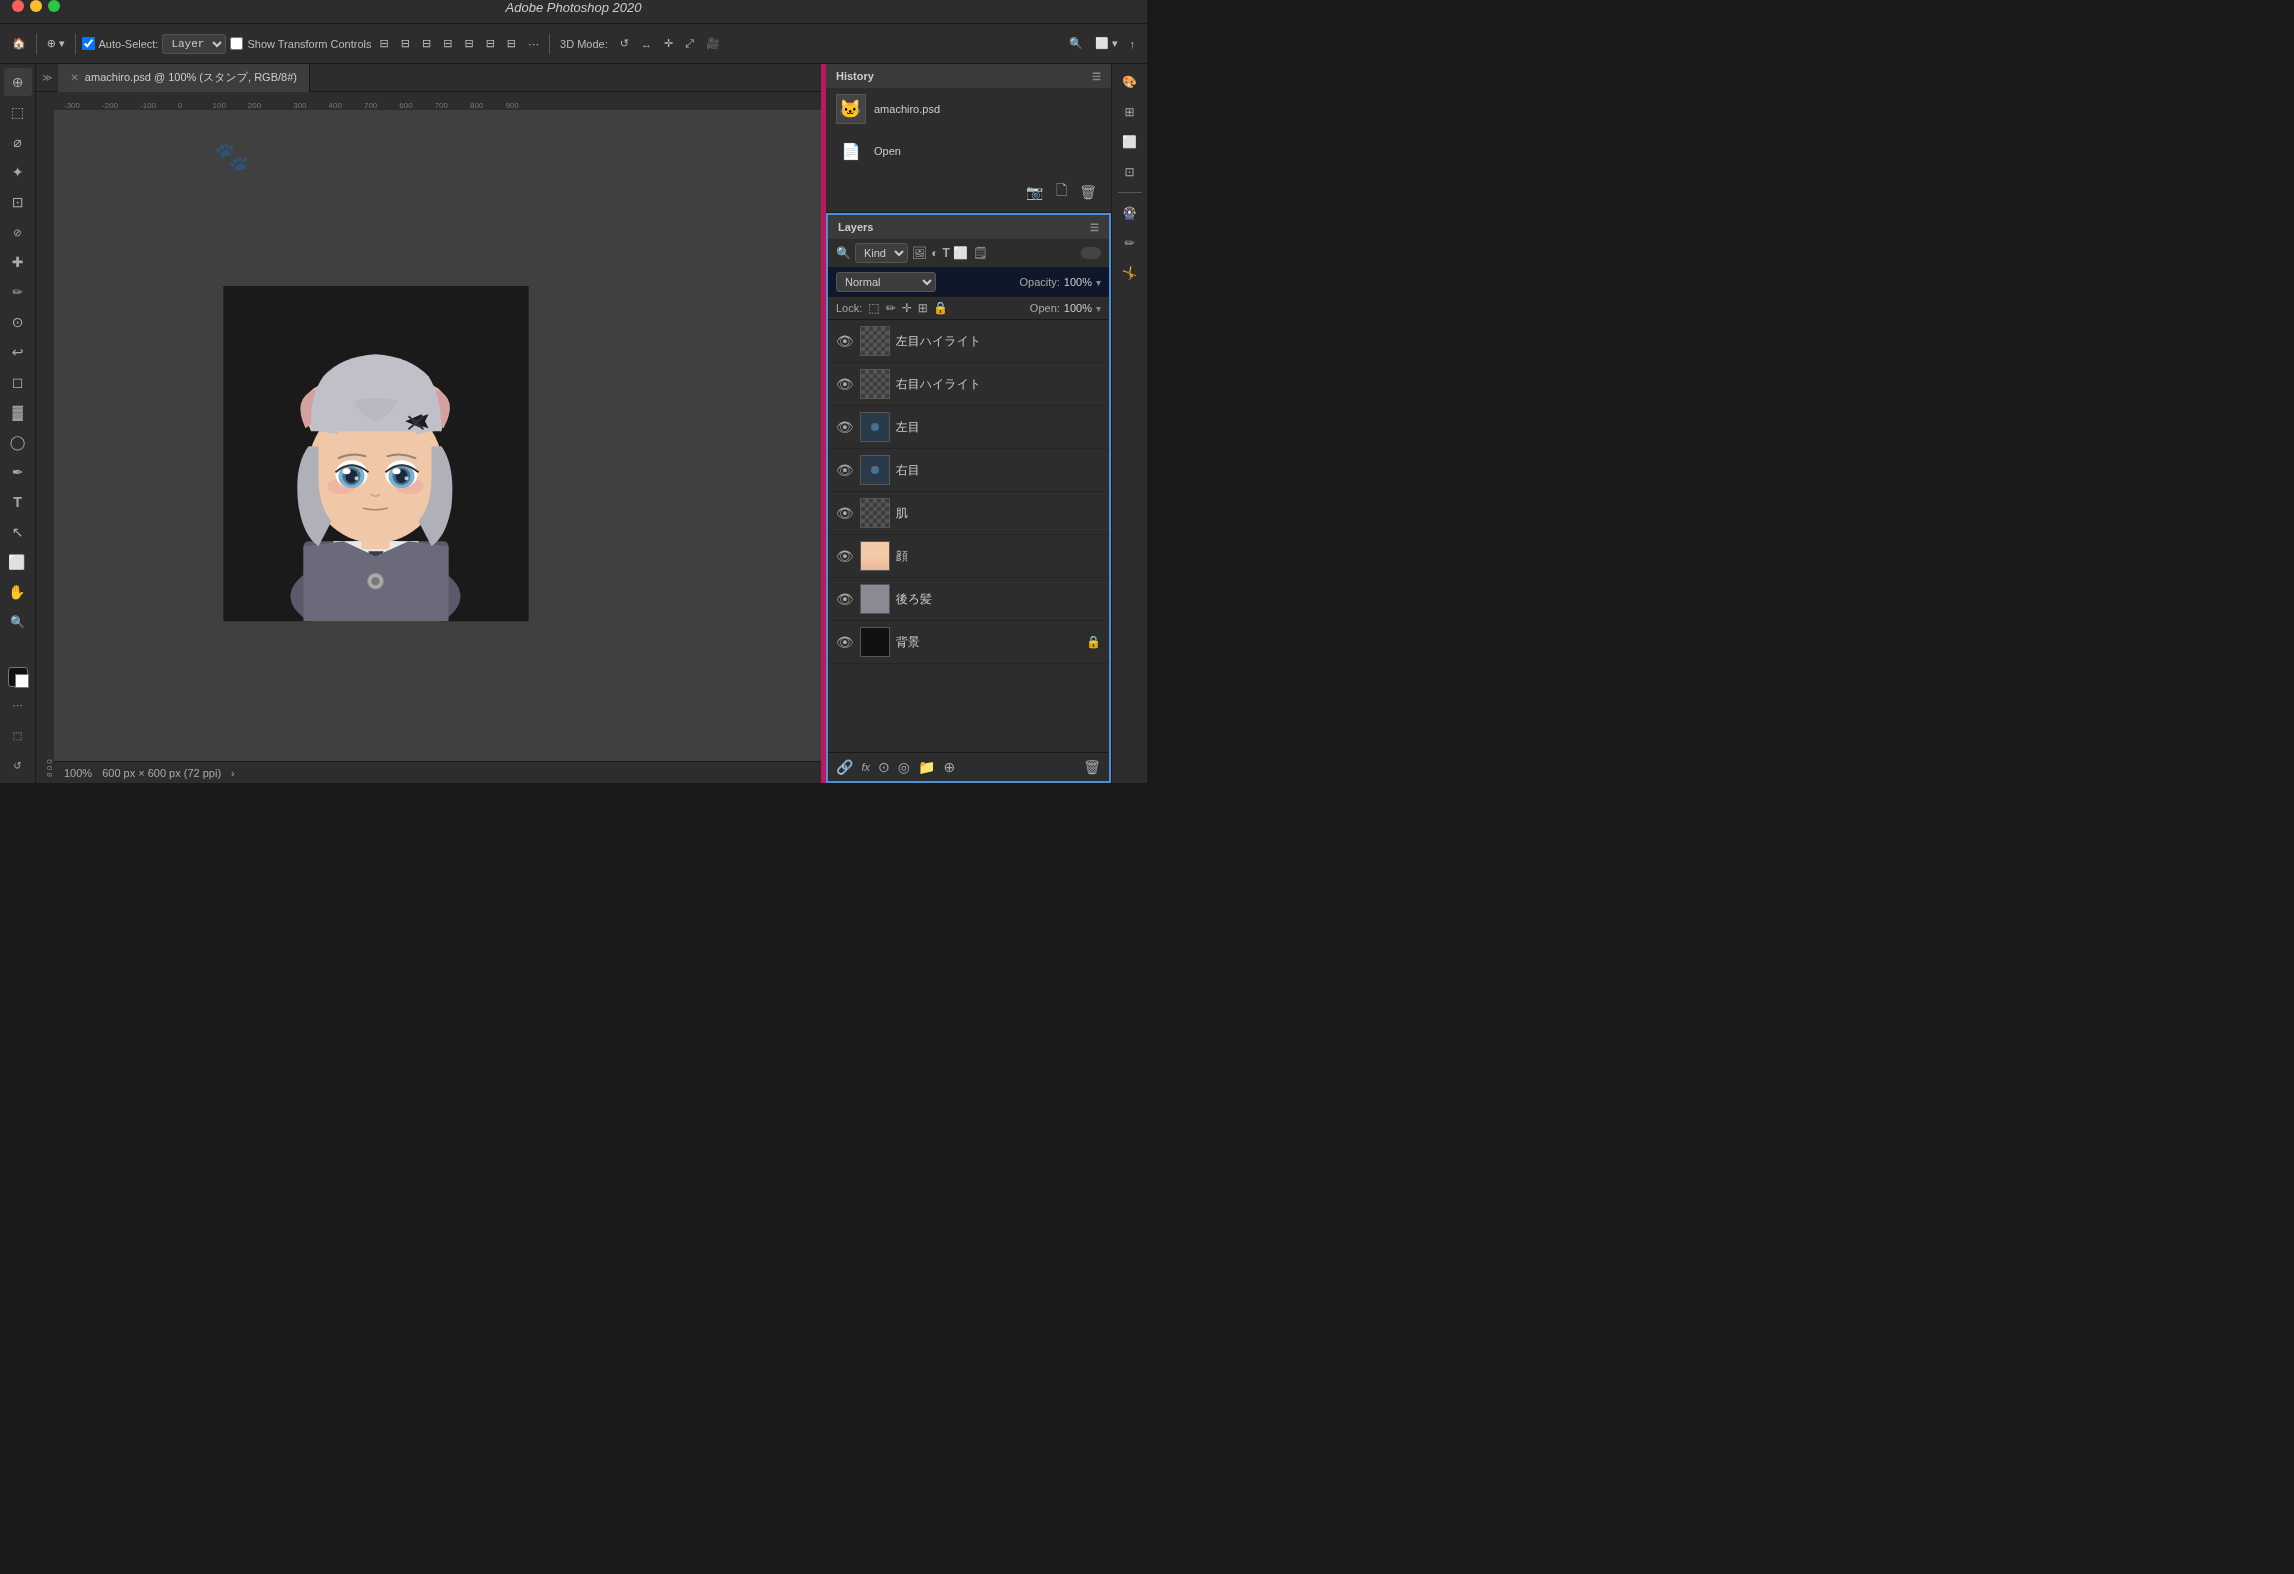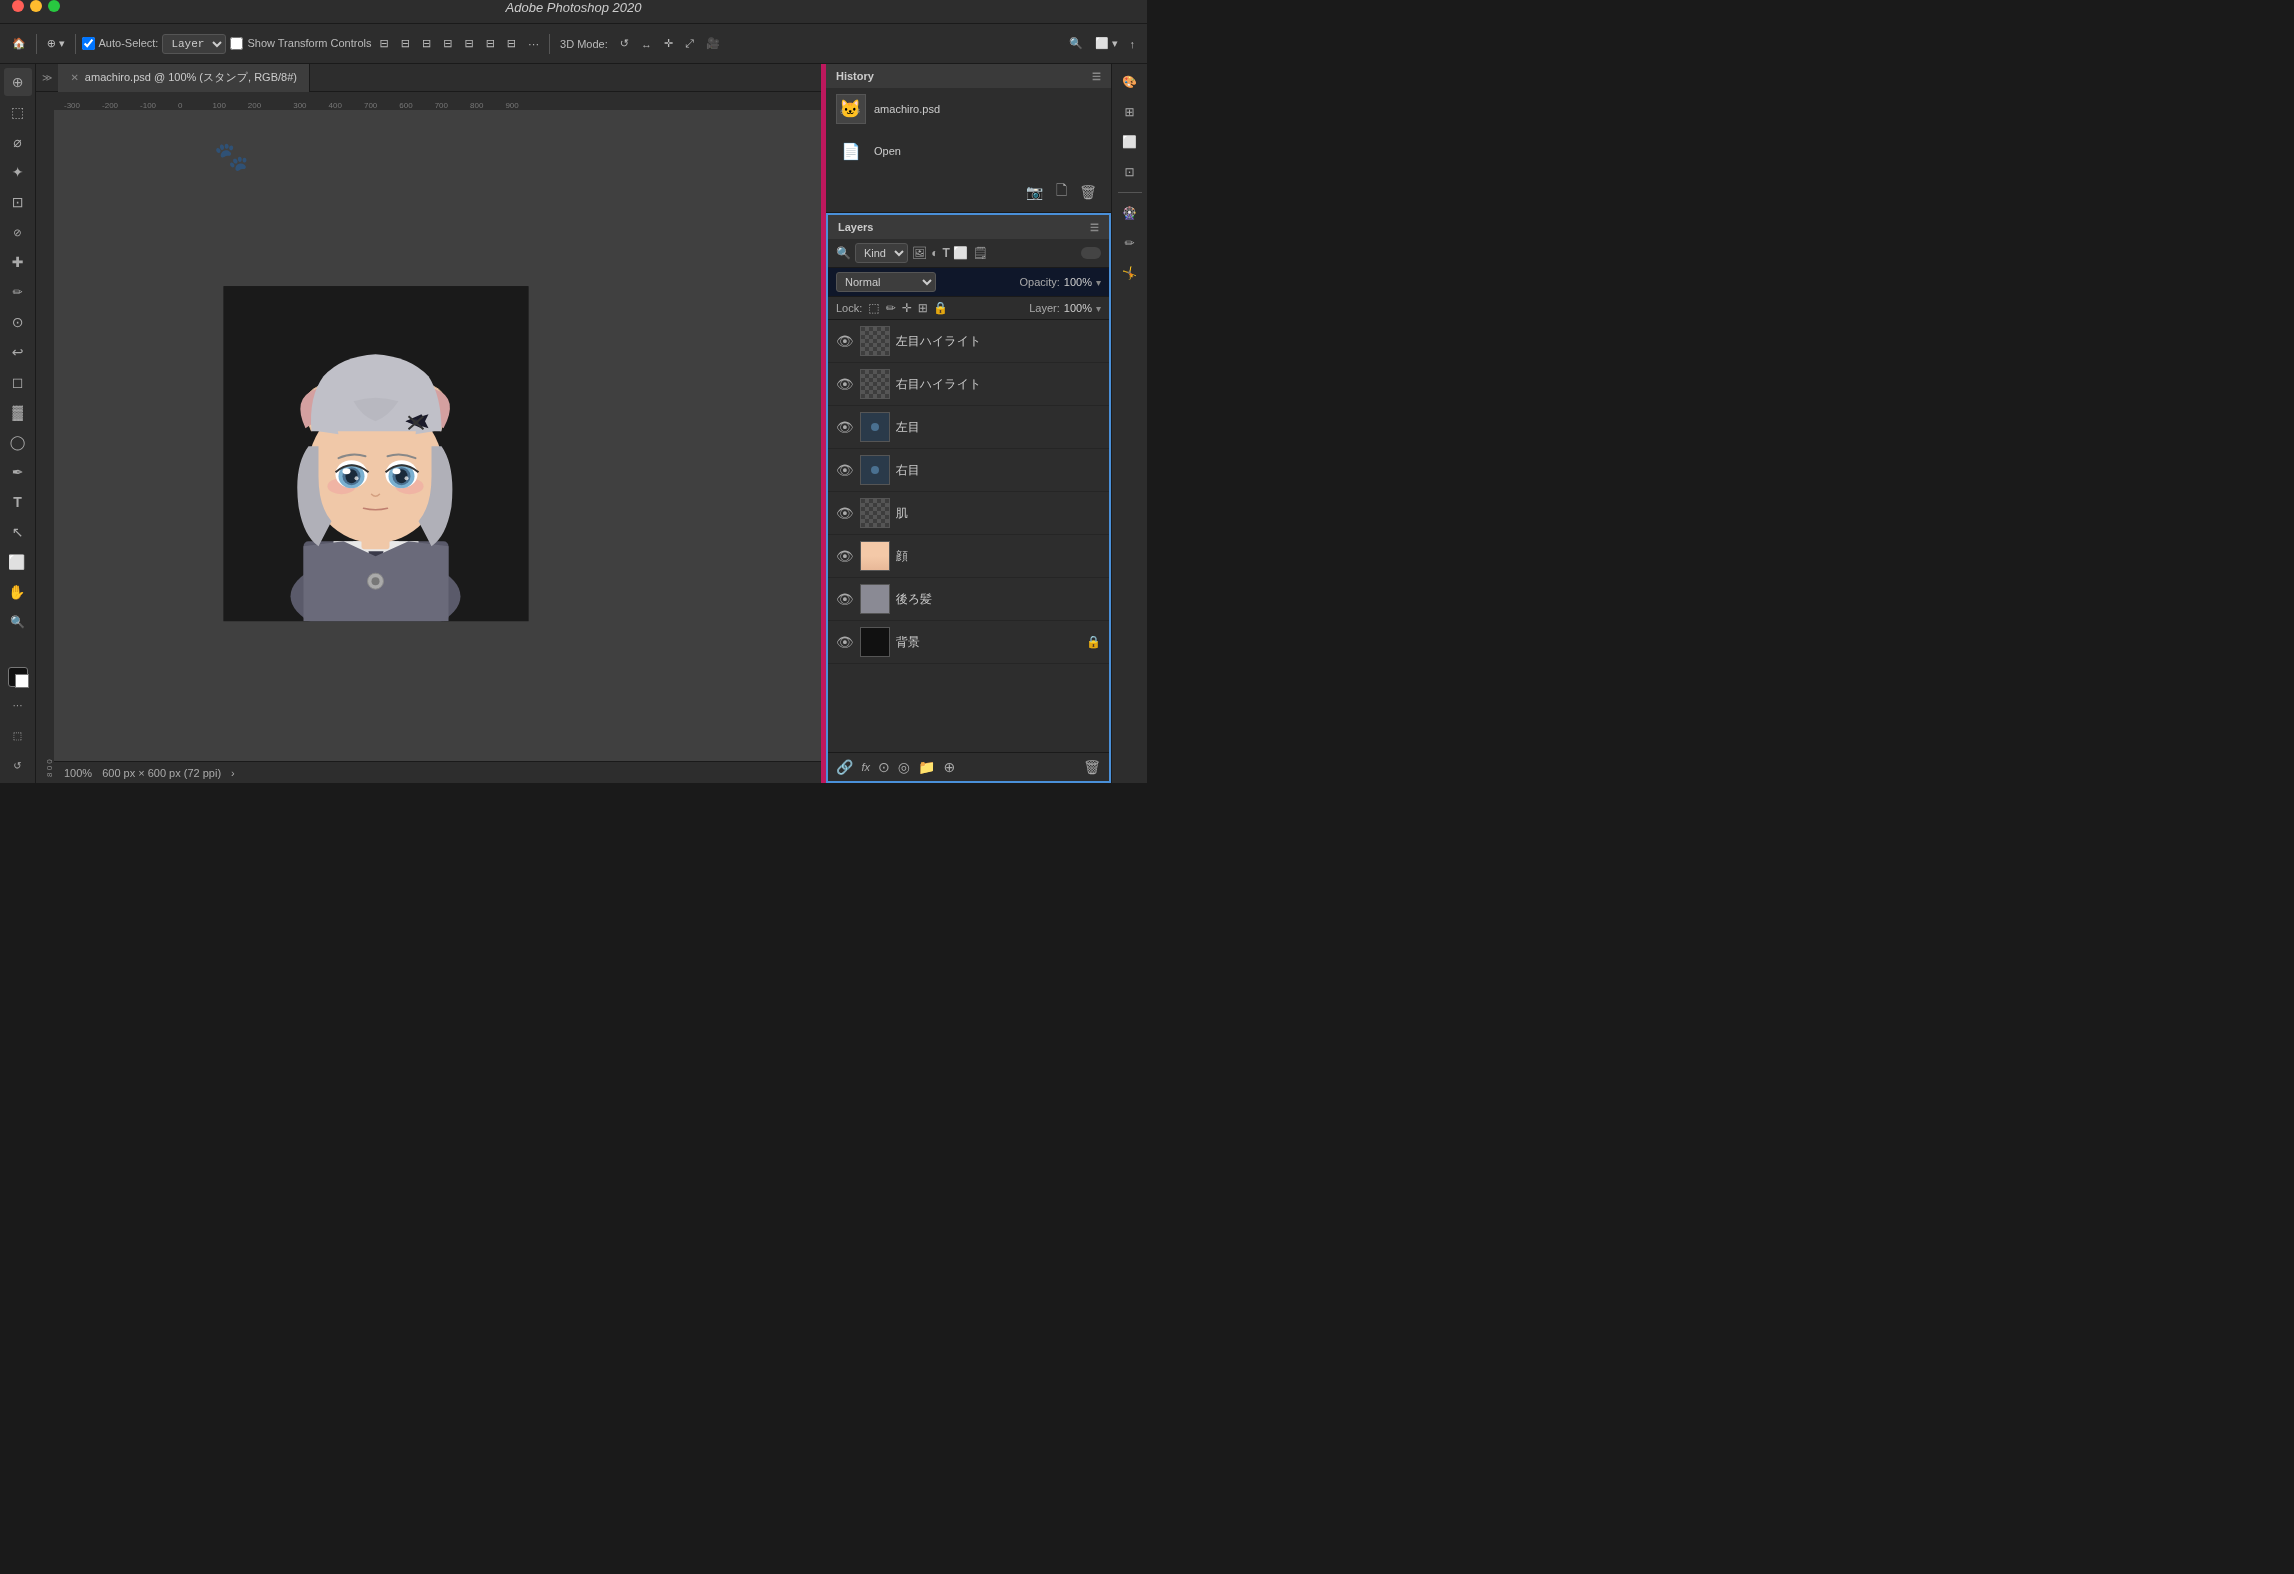--- a/index.html
+++ b/index.html
@@ -73,20 +73,21 @@
       border: 1px solid #555;
       color: #ccc;
       font-size: 11px;
       padding: 2px 4px;
       border-radius: 3px;
       cursor: pointer;
       font-family: Liberation Mono, monospace;
     }
     .checkbox-label {
       display: flex;
+      align-items: center;
       gap: 4px;
       cursor: pointer;
       color: #bbb;
       font-size: 11px;
     }
     
     .main-layout {
       display: flex;
       height: calc(787px - 68px);
     }
@@ -707,21 +708,21 @@
       </div>
 
       <div class="layers-lock">
         <span style="color:#aaa;font-size:11px">Lock:</span>
         <span class="lock-icon">⬚</span>
         <span class="lock-icon">✏</span>
         <span class="lock-icon">✛</span>
         <span class="lock-icon">⊞</span>
         <span class="lock-icon">🔒</span>
         <div class="fill-control">
-          <span style="color:#aaa;font-size:11px">Layer:</span>
+          <span style="color:#aaa;font-size:11px">Open:</span>
           <span style="color:#ccc;font-size:11px">100%</span>
           <span style="color:#888;font-size:10px">▾</span>
         </div>
       </div>
 
       <div class="layer-list">
 
         <div class="layer-item">
           <span class="layer-visibility">👁</span>
           <div class="layer-thumb checker"></div>

